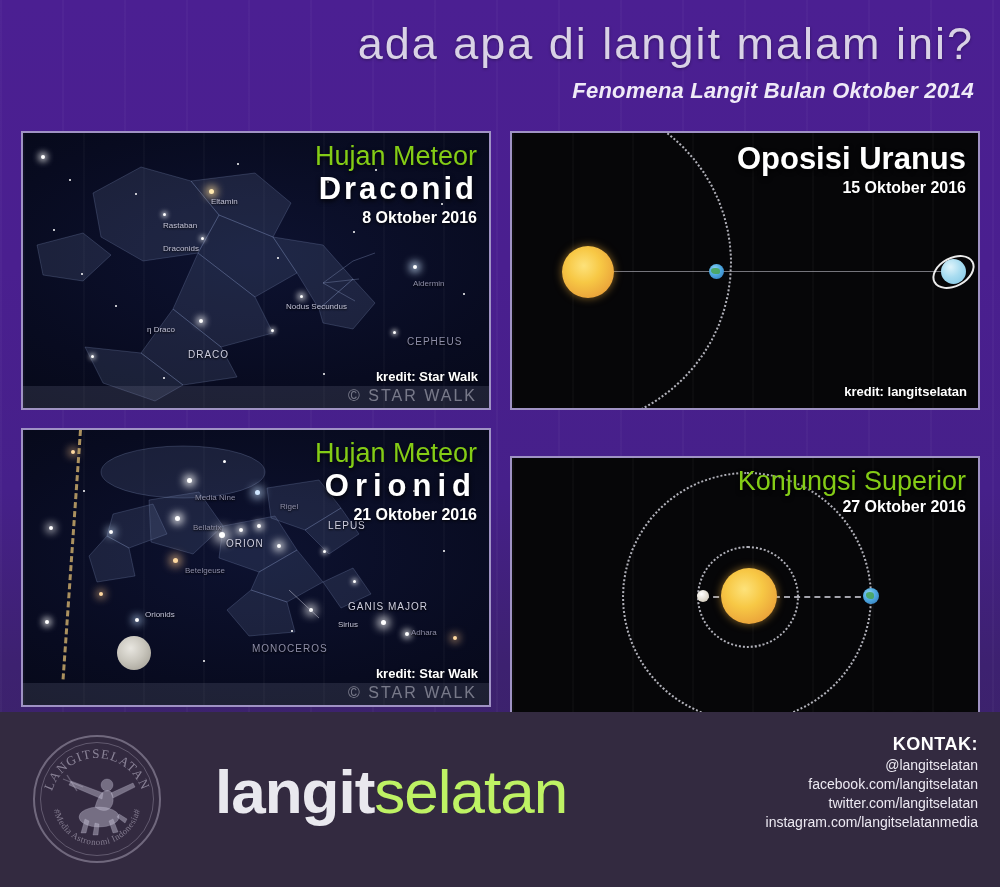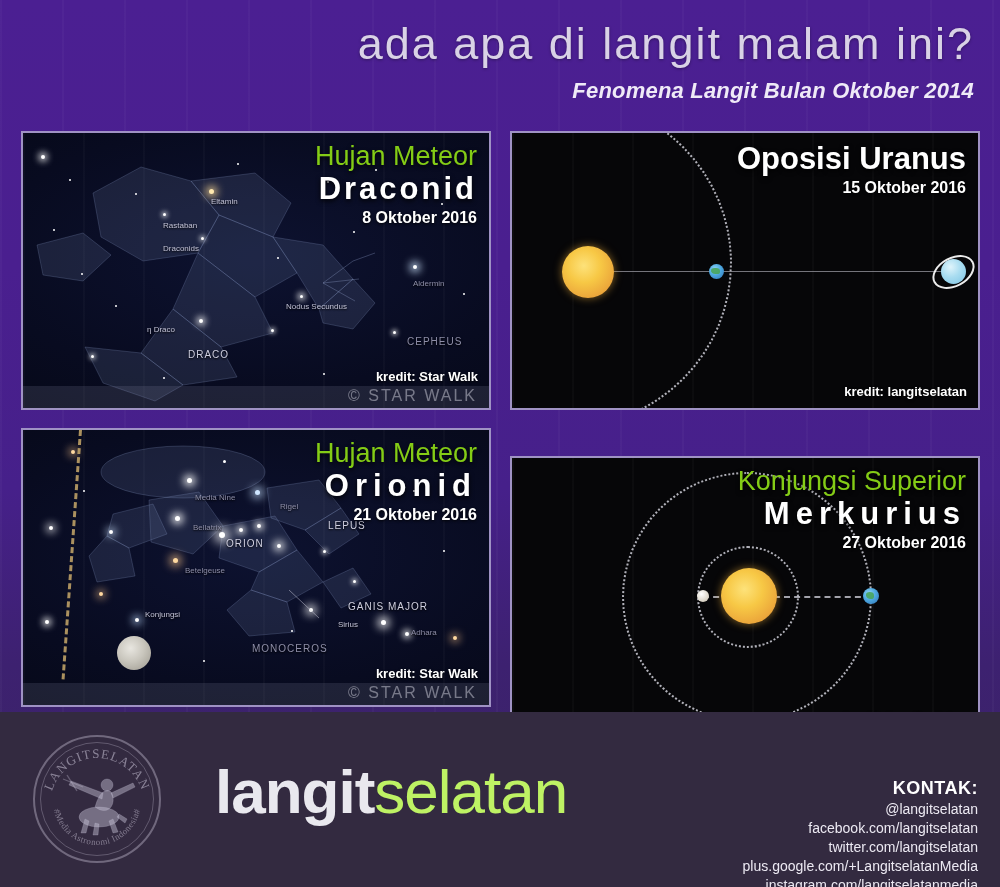--- a/index.html
+++ b/index.html
@@ -94,21 +94,21 @@
   
   .footer{position:absolute;left:0;top:712px;width:1000px;height:175px;background:#332a40;z-index:5;}
   .logo{position:absolute;left:33px;top:23px;width:128px;height:128px;}
   .logo .seal{position:absolute;inset:0;border-radius:50%;border:2px solid rgba(205,198,218,.40);}
   .logo .seal2{position:absolute;inset:7px;border-radius:50%;border:1px solid rgba(205,198,218,.30);}
   .logo svg{position:absolute;inset:0;}
   .wordmark{position:absolute;left:215px;top:42px;font-size:62px;line-height:76px;white-space:nowrap;}
   .wm-a{font-weight:700;color:#e9e8ee;letter-spacing:-1px;}
   .wm-b{font-weight:300;color:#bef264;letter-spacing:-1px;}
   .kontak{position:absolute;right:22px;top:20px;text-align:right;}
-  .k-title{font-size:18px;font-weight:700;color:#ffffff;letter-spacing:.5px;line-height:24px;margin-top:44px;}
+  .k-title{font-size:18px;font-weight:700;color:#ffffff;letter-spacing:.5px;line-height:24px;}
   .k-line{font-size:14px;color:#ece9f2;line-height:19px;white-space:nowrap;}
 </style>
 </head>
 <body>
 
 <div class="poster">
 
   <div class="header">
     <div class="h-title">ada apa di langit malam ini?</div>
     <div class="h-sub">Fenomena Langit Bulan Oktober 2014</div>
@@ -256,21 +256,21 @@
       </svg>
 
       <div class="moon" style="left:94px;top:206px;width:34px;height:34px;"></div>
 
       <div class="lbl dim" style="left:152px;top:63px;">Media Nine</div>
       <div class="lbl dim" style="left:237px;top:72px;">Rigel</div>
       <div class="lbl big" style="left:285px;top:90px;">LEPUS</div>
       <div class="lbl dim" style="left:150px;top:93px;">Bellatrix</div>
       <div class="lbl big" style="left:183px;top:108px;">ORION</div>
       <div class="lbl dim" style="left:142px;top:136px;">Betelgeuse</div>
-      <div class="lbl" style="left:102px;top:180px;">Konjungsi</div>
+      <div class="lbl" style="left:102px;top:180px;">Orionids</div>
       <div class="lbl big" style="left:305px;top:171px;">GANIS MAJOR</div>
       <div class="lbl" style="left:295px;top:190px;">Sirius</div>
       <div class="lbl dim" style="left:368px;top:198px;">Adhara</div>
       <div class="lbl big dim" style="left:209px;top:213px;">MONOCEROS</div>
 
       <div class="p-head">
         <div class="p-k1">Hujan Meteor</div>
         <div class="p-k2 wide">Orionid</div>
         <div class="p-date">21 Oktober 2016</div>
       </div>
@@ -287,21 +287,20 @@
       <div class="orbit" style="left:185px;top:88px;width:102px;height:102px;"></div>
 
       <div class="dashline" style="left:191px;top:138px;width:168px;"></div>
 
       <div class="sun" style="left:209px;top:110px;width:56px;height:56px;"></div>
       <div class="mercury" style="left:185px;top:132px;width:12px;height:12px;"></div>
       <div class="earth" style="left:351px;top:130px;width:16px;height:16px;"></div>
 
       <div class="p-head">
         <div class="p-k1">Konjungsi Superior</div>
-        <div class="p-k2 wide">Merkurius</div>
         <div class="p-date">27 Oktober 2016</div>
       </div>
       <div class="p-credit low">kredit: langitselatan</div>
     </div>
 
   </div>
 
   <div class="footer">
 
     <div class="logo">
@@ -334,19 +333,18 @@
       </svg>
     </div>
 
     <div class="wordmark"><span class="wm-a">langit</span><span class="wm-b">selatan</span></div>
 
     <div class="kontak">
       <div class="k-title">KONTAK:</div>
       <div class="k-line">@langitselatan</div>
       <div class="k-line">facebook.com/langitselatan</div>
       <div class="k-line">twitter.com/langitselatan</div>
-      <div class="k-line">plus.google.com/+LangitselatanMedia</div>
       <div class="k-line">instagram.com/langitselatanmedia</div>
     </div>
 
   </div>
 
 </div>
 
 </body></html>

